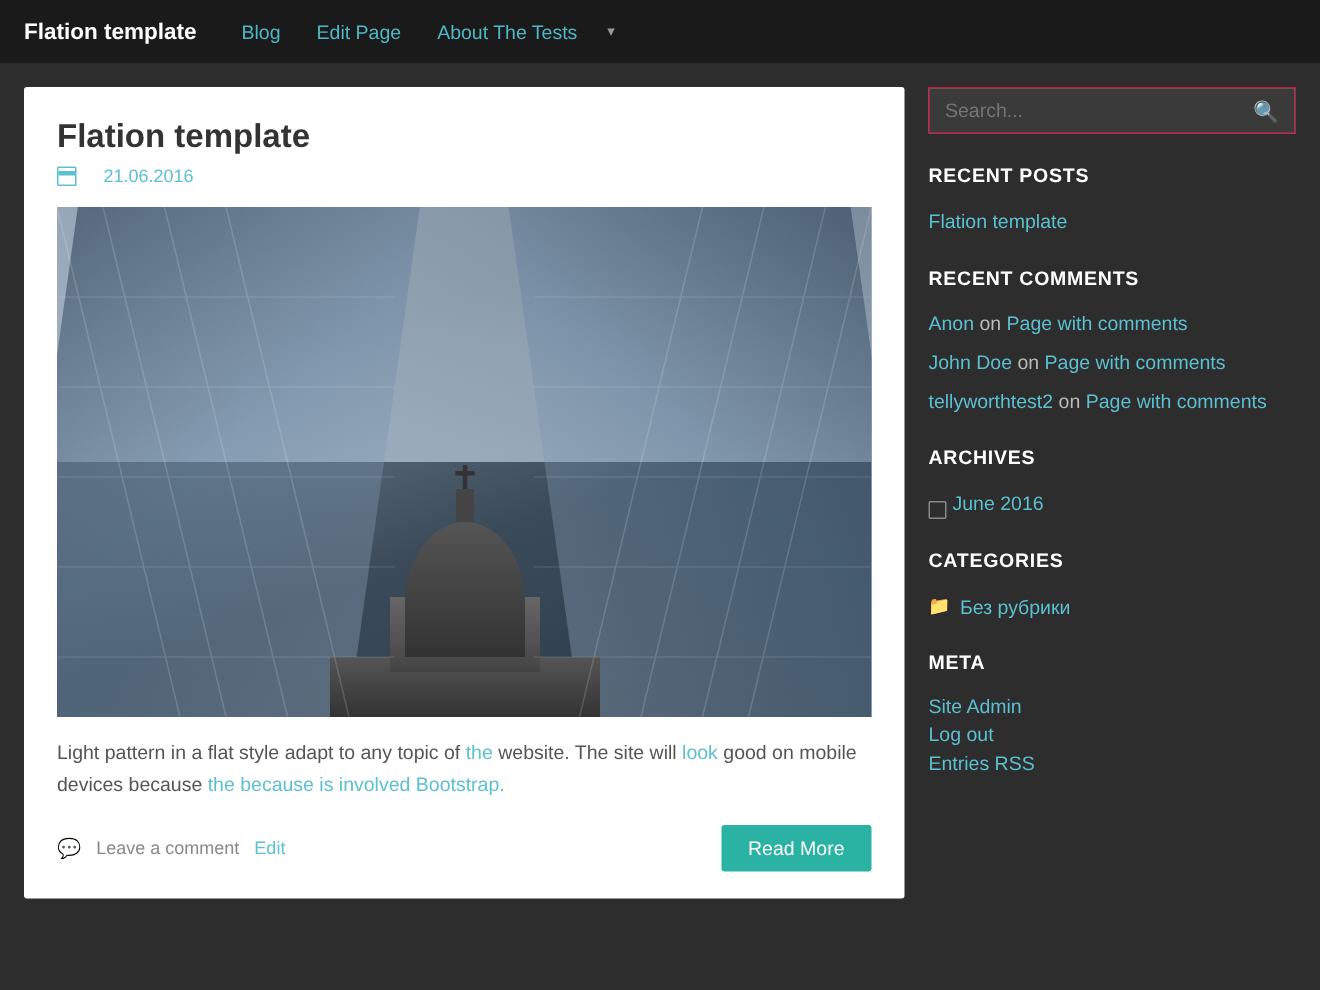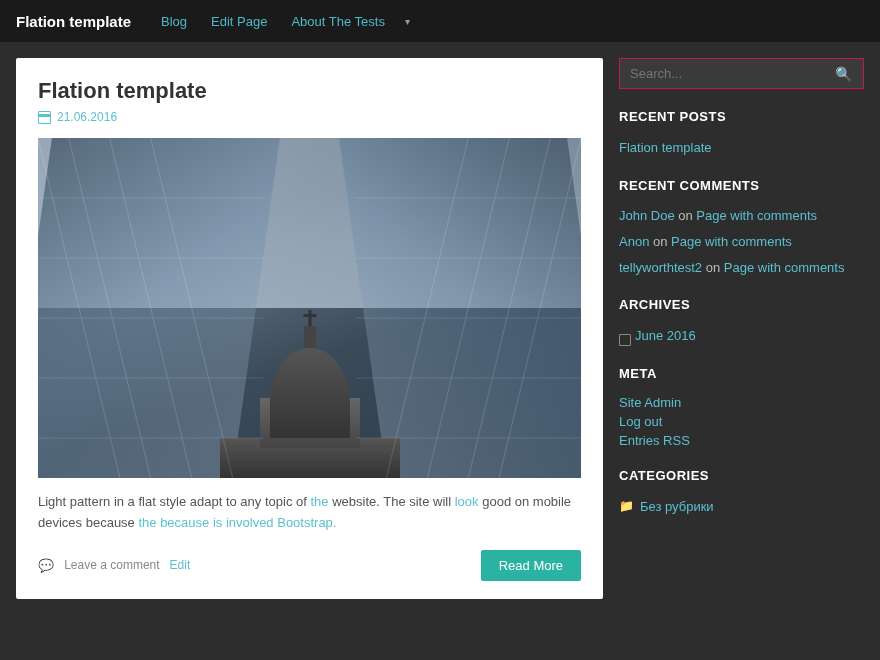--- a/index.html
+++ b/index.html
@@ -64,21 +64,21 @@
     }
     .post-title {
       font-size: 22px;
       font-weight: bold;
       color: #333;
       margin-bottom: 6px;
     }
     .post-date {
       display: flex;
       align-items: center;
-      gap: 6px;
+      gap: 18px;
       color: #5bc0d0;
       font-size: 12px;
       margin-bottom: 14px;
     }
     .calendar-icon {
       width: 13px;
       height: 13px;
       border: 1.5px solid #5bc0d0;
       border-radius: 1px;
       display: inline-block;
@@ -409,53 +409,53 @@
     </div>
 
     <div class="sidebar-section">
       <div class="sidebar-title">RECENT POSTS</div>
       <a class="sidebar-link">Flation template</a>
     </div>
 
     <div class="sidebar-section">
       <div class="sidebar-title">RECENT COMMENTS</div>
       <div class="comment-entry">
-        <span class="comment-author">John Doe</span>
+        <span class="comment-author">Anon</span>
         <span class="comment-on"> on </span>
         <a class="comment-page-link">Page with comments</a>
       </div>
       <div class="comment-entry">
-        <span class="comment-author">Anon</span>
+        <span class="comment-author">John Doe</span>
         <span class="comment-on"> on </span>
         <a class="comment-page-link">Page with comments</a>
       </div>
       <div class="comment-entry">
         <span class="comment-author">tellyworthtest2</span>
         <span class="comment-on"> on </span>
         <a class="comment-page-link">Page with comments</a>
       </div>
     </div>
 
     <div class="sidebar-section">
       <div class="sidebar-title">ARCHIVES</div>
       <div class="archive-entry">
         <span class="archive-cal-icon"></span>
         <a class="sidebar-link" style="margin-bottom:0">June 2016</a>
       </div>
     </div>
 
     <div class="sidebar-section">
+      <div class="sidebar-title">CATEGORIES</div>
+      <div class="category-entry">
+        <span class="folder-icon">📁</span>
+        <a class="sidebar-link" style="margin-bottom:0">Без рубрики</a>
+      </div>
+    </div>
+
+    <div class="sidebar-section">
       <div class="sidebar-title">META</div>
       <a class="meta-link">Site Admin</a>
       <a class="meta-link">Log out</a>
       <a class="meta-link">Entries RSS</a>
     </div>
-
-    <div class="sidebar-section">
-      <div class="sidebar-title">CATEGORIES</div>
-      <div class="category-entry">
-        <span class="folder-icon">📁</span>
-        <a class="sidebar-link" style="margin-bottom:0">Без рубрики</a>
-      </div>
-    </div>
   </aside>
 
 </div>
 
 </body></html>

